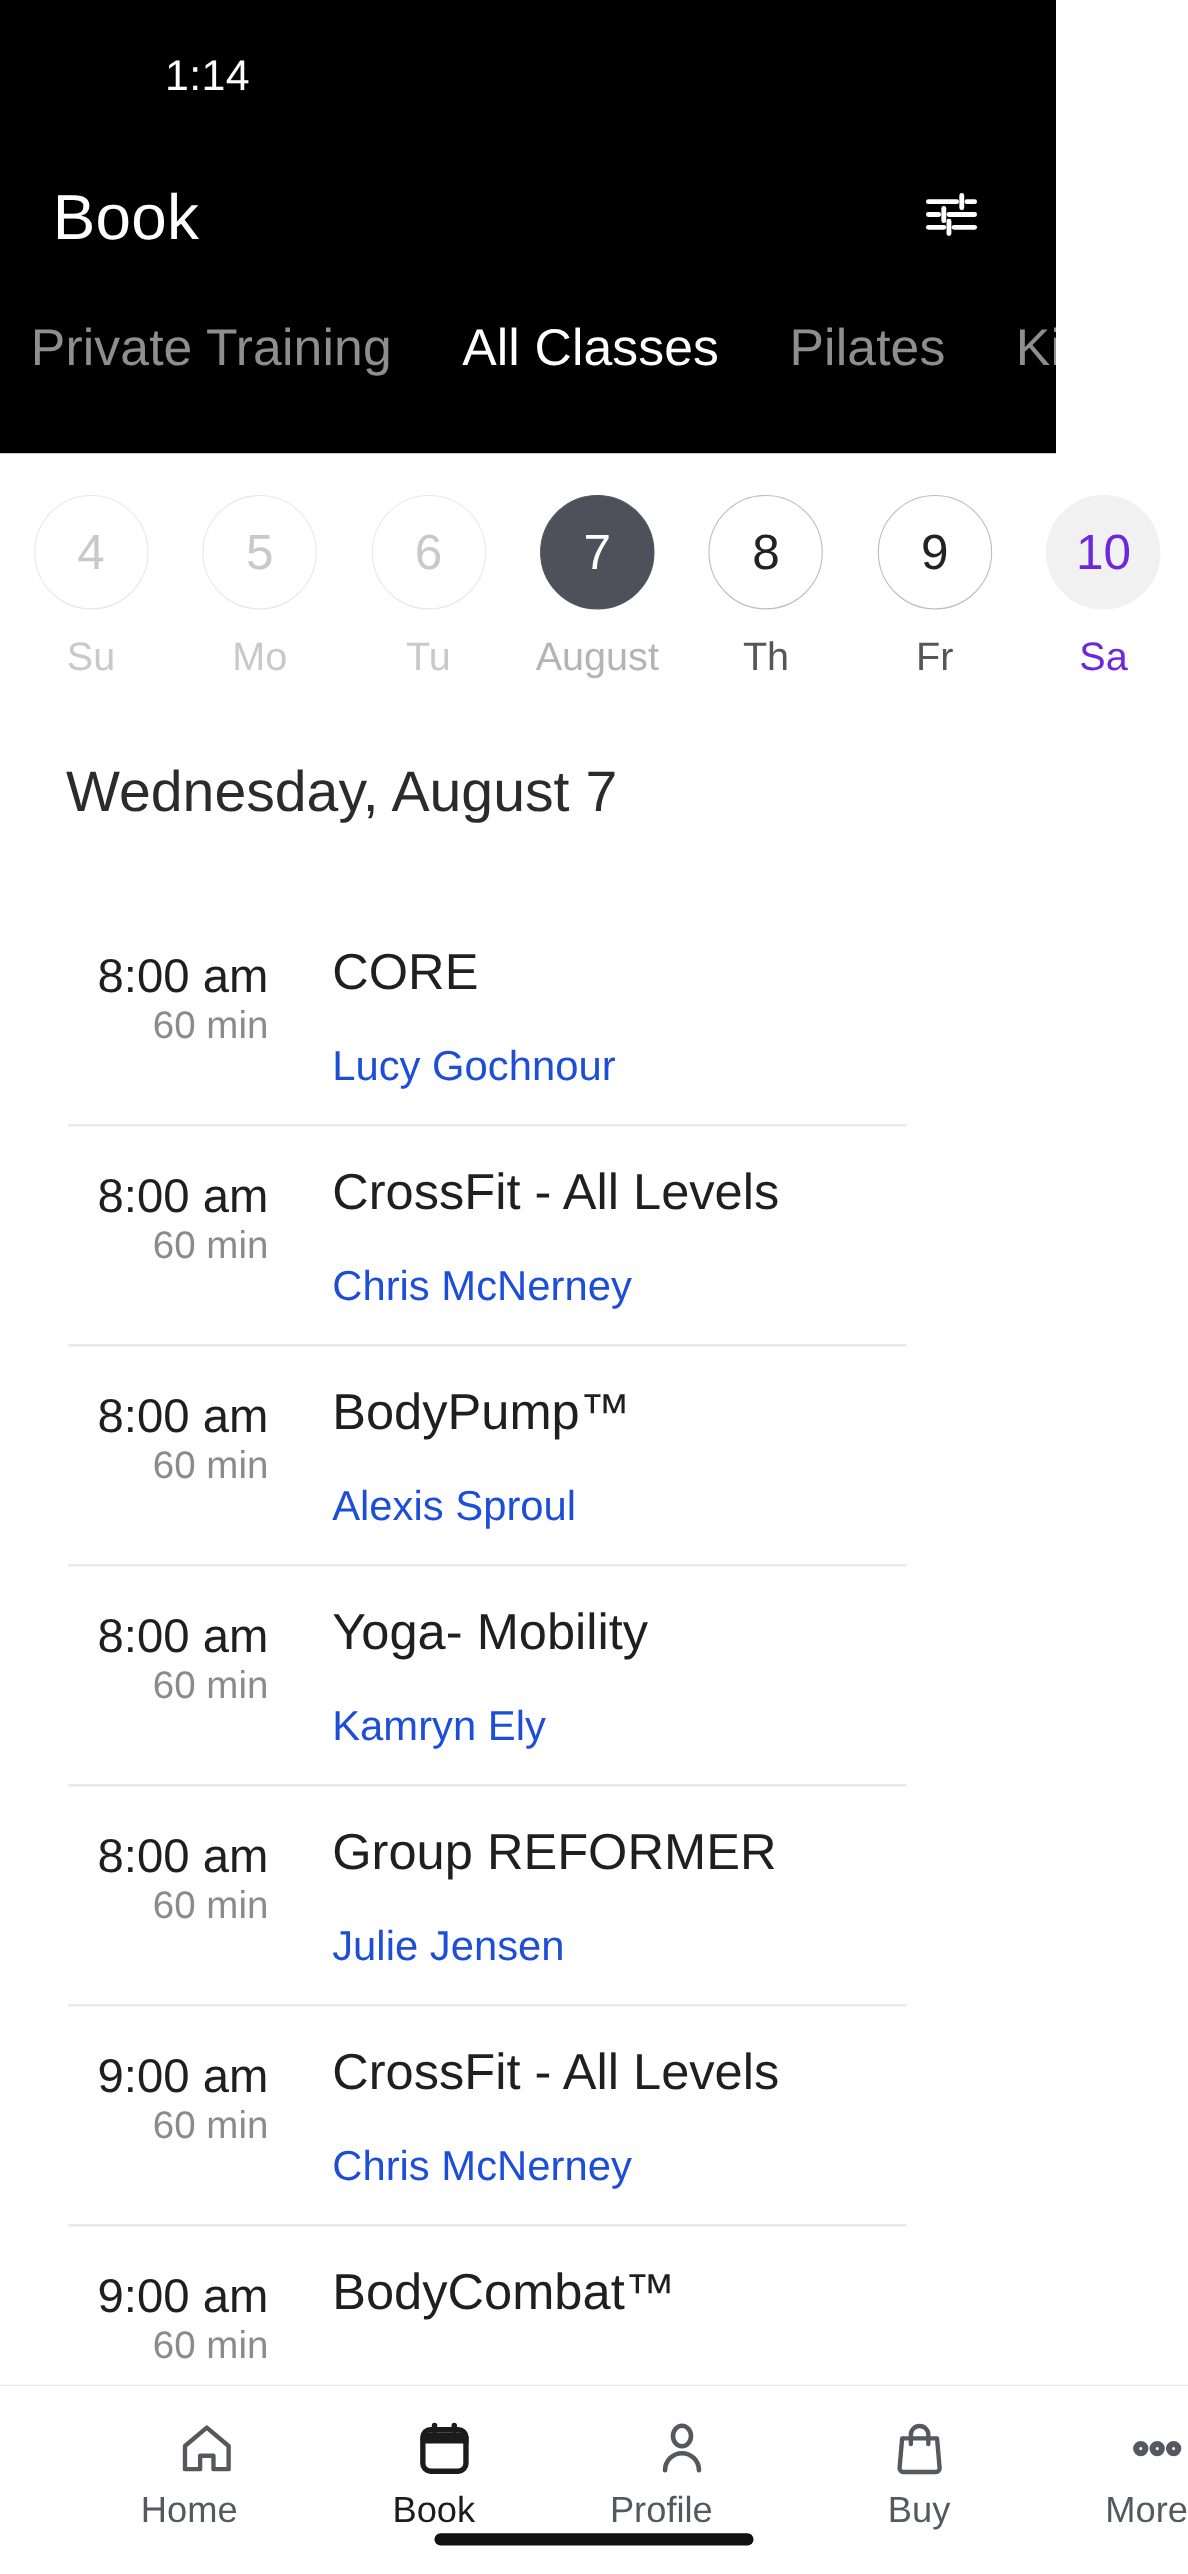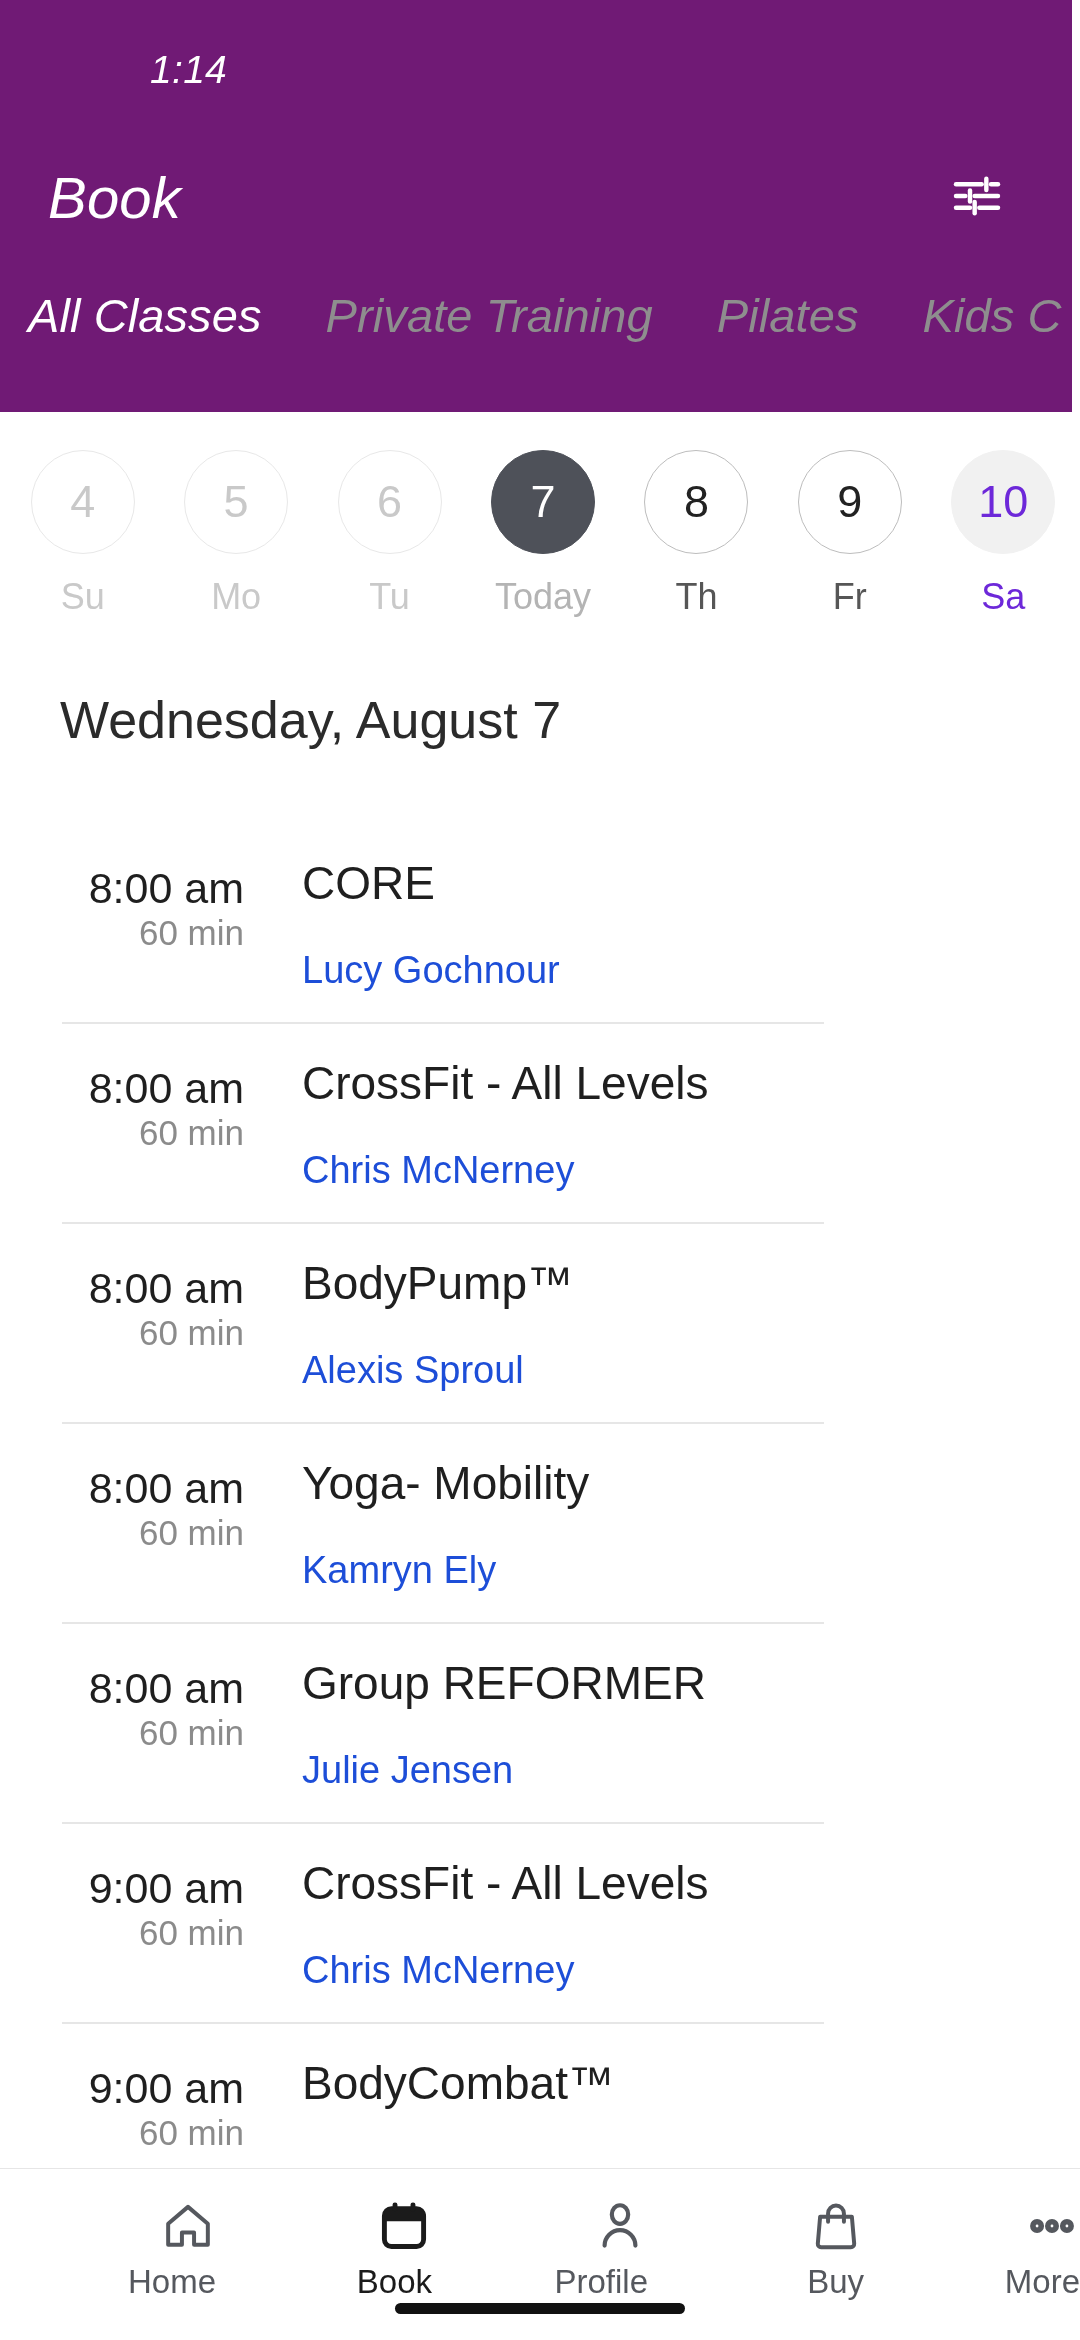--- a/index.html
+++ b/index.html
@@ -6,26 +6,25 @@
   html, body { width:1080px; height:2340px; }
   body {
     font-family:"Liberation Sans", sans-serif;
     background:#ffffff;
     overflow:hidden;
     position:relative;
   }
 
   
   .header {
-    background:#701a75;
+    background:#000000;
     height:412px;
-    width:1072px;
+    width:960px;
     position:relative;
     overflow:hidden;
-    font-style:italic;
   }
   .statusbar {
     height:140px;
     display:flex;
     align-items:center;
     padding-left:150px;
   }
   .status-time {
     color:#ffffff;
     font-size:39px;
@@ -230,43 +229,43 @@
           <line x1="13" y1="17" x2="21" y2="17"></line>
           <line x1="16" y1="4.6" x2="16" y2="9.4"></line>
           <line x1="9" y1="9.6" x2="9" y2="14.4"></line>
           <line x1="11" y1="14.6" x2="11" y2="19.4"></line>
         </svg>
       </span>
     </span>
   </div>
 
   <div class="tabsrow">
+    <span class="tab">Private Training</span>
     <span class="tab active">All Classes</span>
-    <span class="tab">Private Training</span>
     <span class="tab">Pilates</span>
     <span class="tab">Kids C</span>
   </div>
 </div>
 
 <div class="daystrip">
   <div class="day">
     <div class="day-circle">4</div>
     <div class="day-label">Su</div>
   </div>
   <div class="day">
     <div class="day-circle">5</div>
     <div class="day-label">Mo</div>
   </div>
   <div class="day">
     <div class="day-circle">6</div>
     <div class="day-label">Tu</div>
   </div>
   <div class="day selected">
     <div class="day-circle">7</div>
-    <div class="day-label">Today</div>
+    <div class="day-label">August</div>
   </div>
   <div class="day enabled">
     <div class="day-circle">8</div>
     <div class="day-label">Th</div>
   </div>
   <div class="day enabled">
     <div class="day-circle">9</div>
     <div class="day-label">Fr</div>
   </div>
   <div class="day filled">

